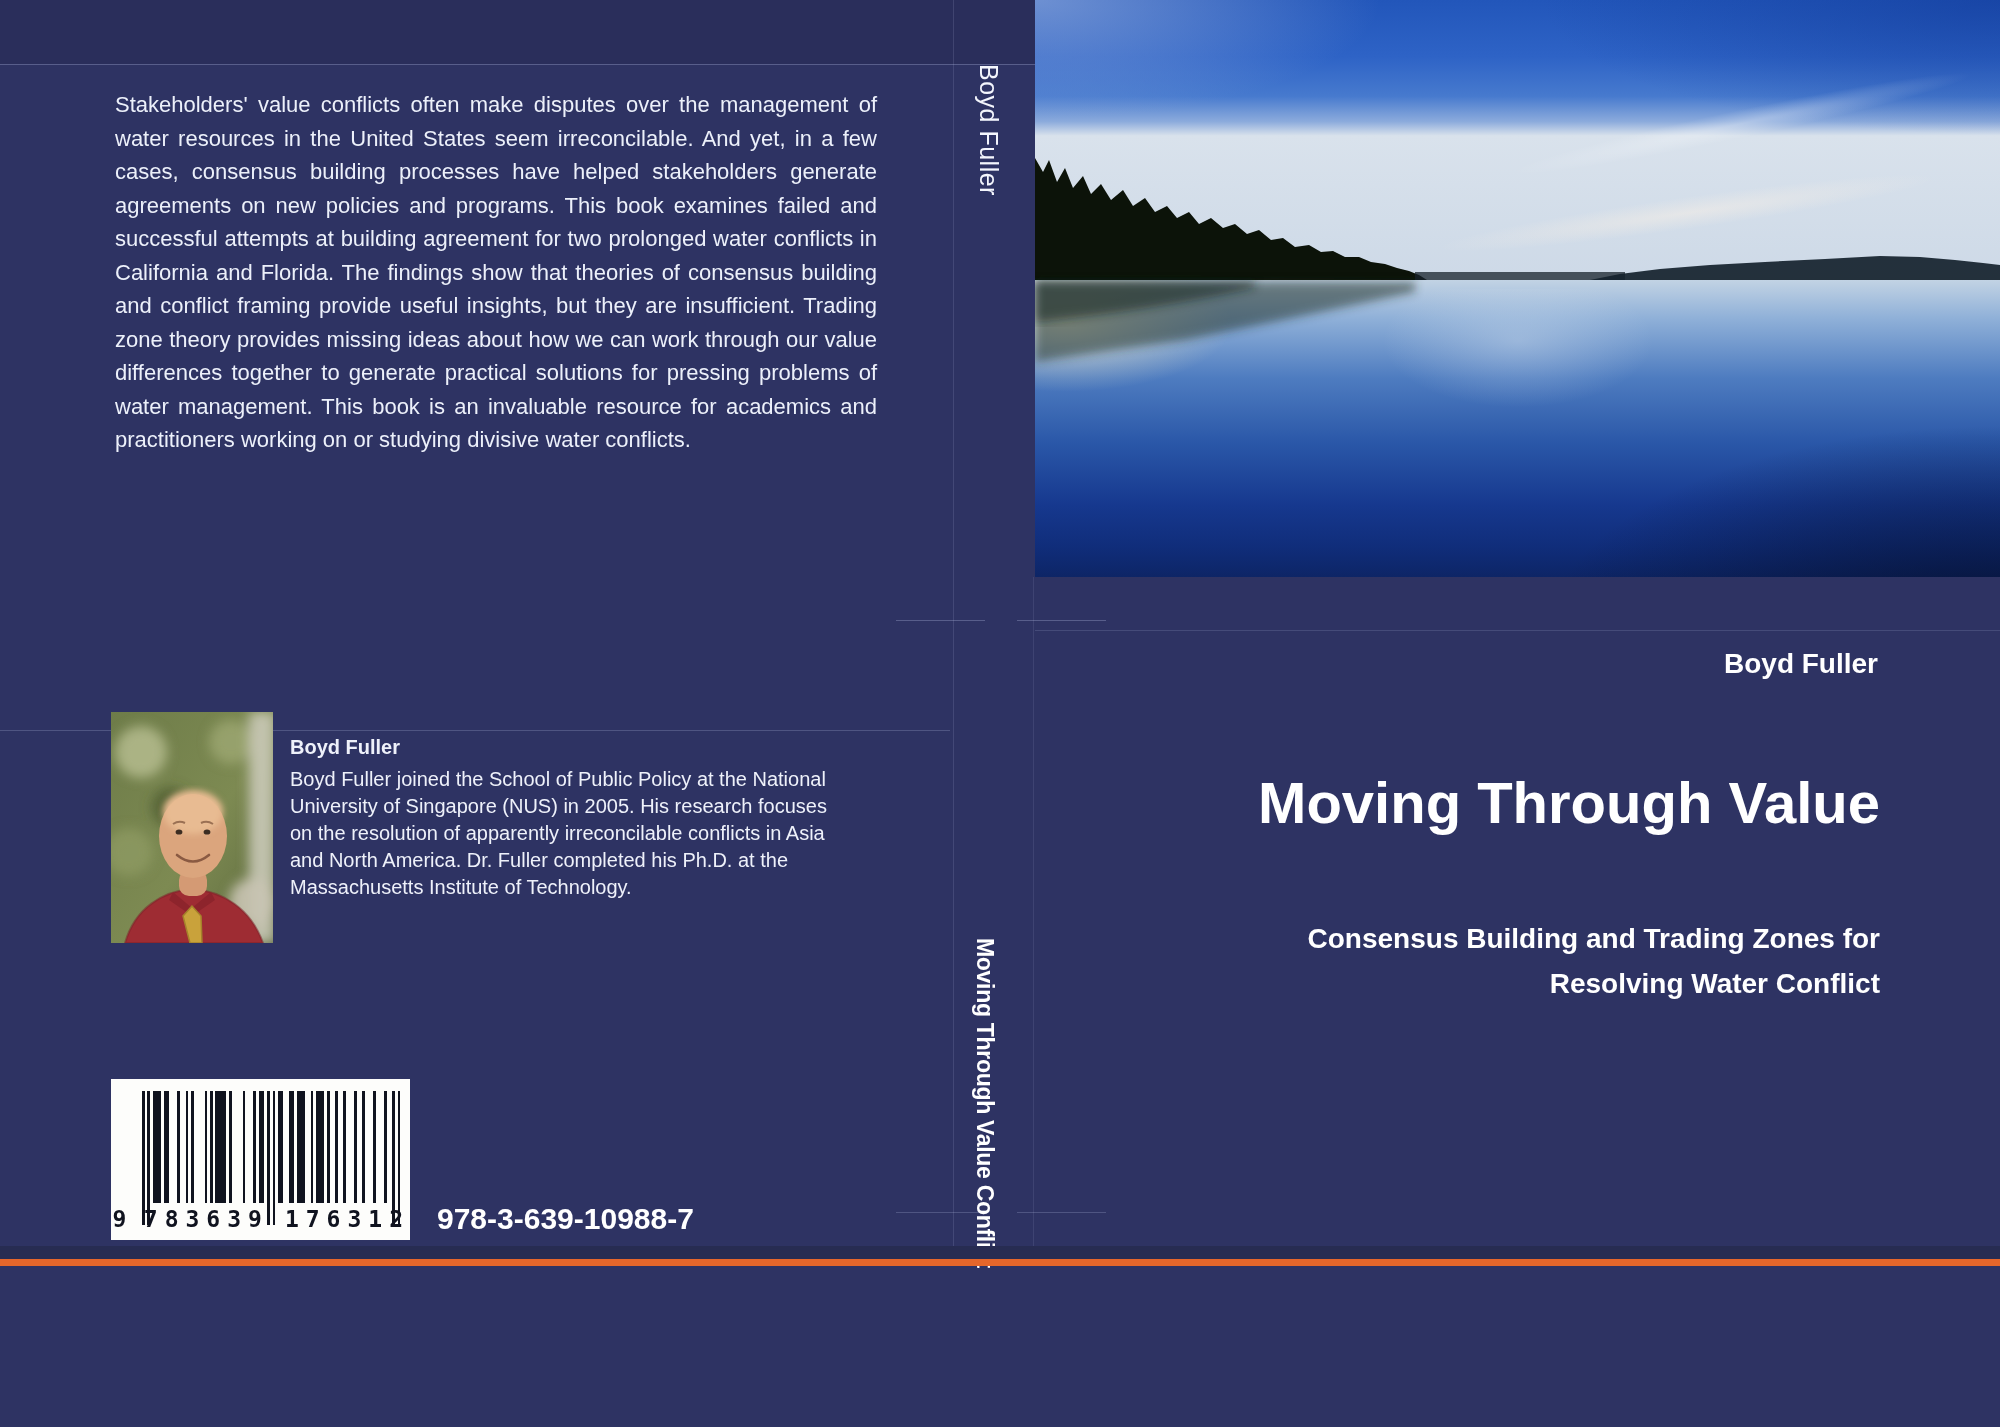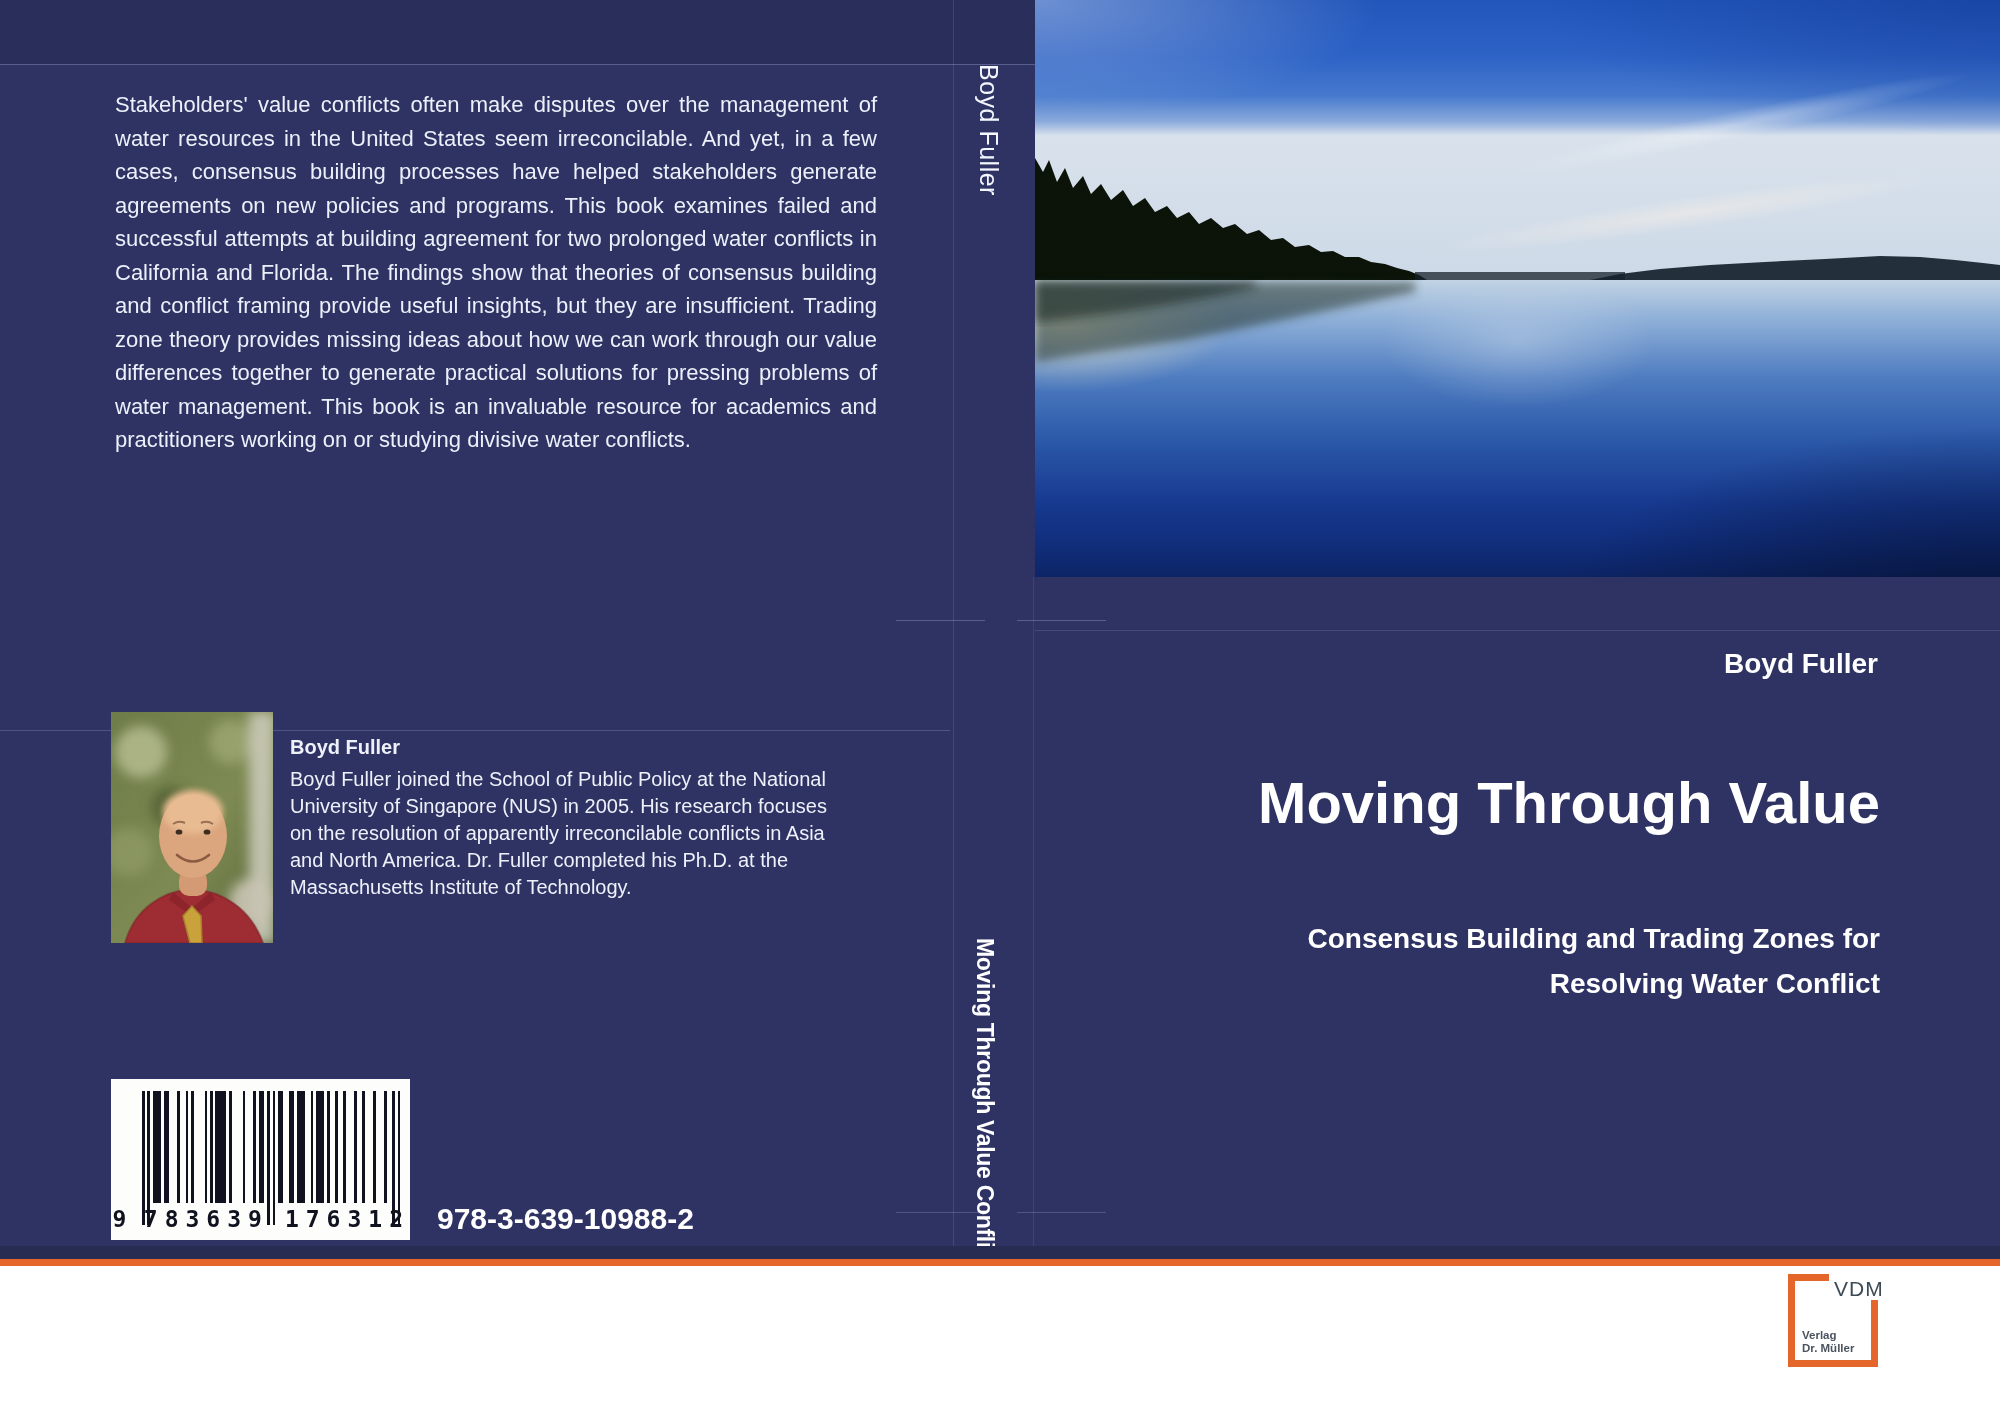--- a/index.html
+++ b/index.html
@@ -265,21 +265,21 @@
           <div class="bc-m on tall"></div>
           <div class="bc-m tall"></div>
           <div class="bc-m on tall"></div>
         </div>
       <div class="barcode-digits">
         <span class="bd-first">9</span>
         <span class="bd-group">783639</span>
         <span class="bd-group">176312</span>
       </div>
     </div>
-    <div class="isbn-text">978-3-639-10988-2</div>
+    <div class="isbn-text">978-3-639-10988-7</div>
   </section>
 
   <section>
     <div class="spine-author">Boyd Fuller</div>
     <div class="spine-title">Moving Through Value Conflict</div>
   </section>
 
   <section>
 
     <div class="photo">
@@ -324,27 +324,14 @@
     </h1>
 
     <div class="front-subtitle">
       <div class="sl">Consensus Building and Trading Zones for</div>
       <div class="sl">Resolving Water Conflict</div>
     </div>
   </section>
 
   <div class="dark-strip"></div>
   <div class="orange-bar" style="background: rgb(229, 102, 43);"></div>
-  <footer class="footer">
-    <div class="vdm" style="position:absolute;left:1788px;top:8px;">
-      <div class="bar" style="left: 0px; top: 0px; width: 7px; height: 93px; background: rgb(229, 102, 43);"></div>
-      <div class="bar" style="left: 0px; top: 86px; width: 90px; height: 7px; background: rgb(229, 102, 43);"></div>
-      <div class="bar" style="left: 0px; top: 0px; width: 41px; height: 7px; background: rgb(229, 102, 43);"></div>
-      <div class="bar" style="left: 83px; top: 26px; width: 7px; height: 67px; background: rgb(229, 102, 43);"></div>
-      <div class="vdm-name">VDM</div>
-      <div class="vdm-tag">
-        <div>Verlag</div>
-        <div>Dr. Müller</div>
-      </div>
-    </div>
-  </footer>
 
 </div>
 
 </body></html>

